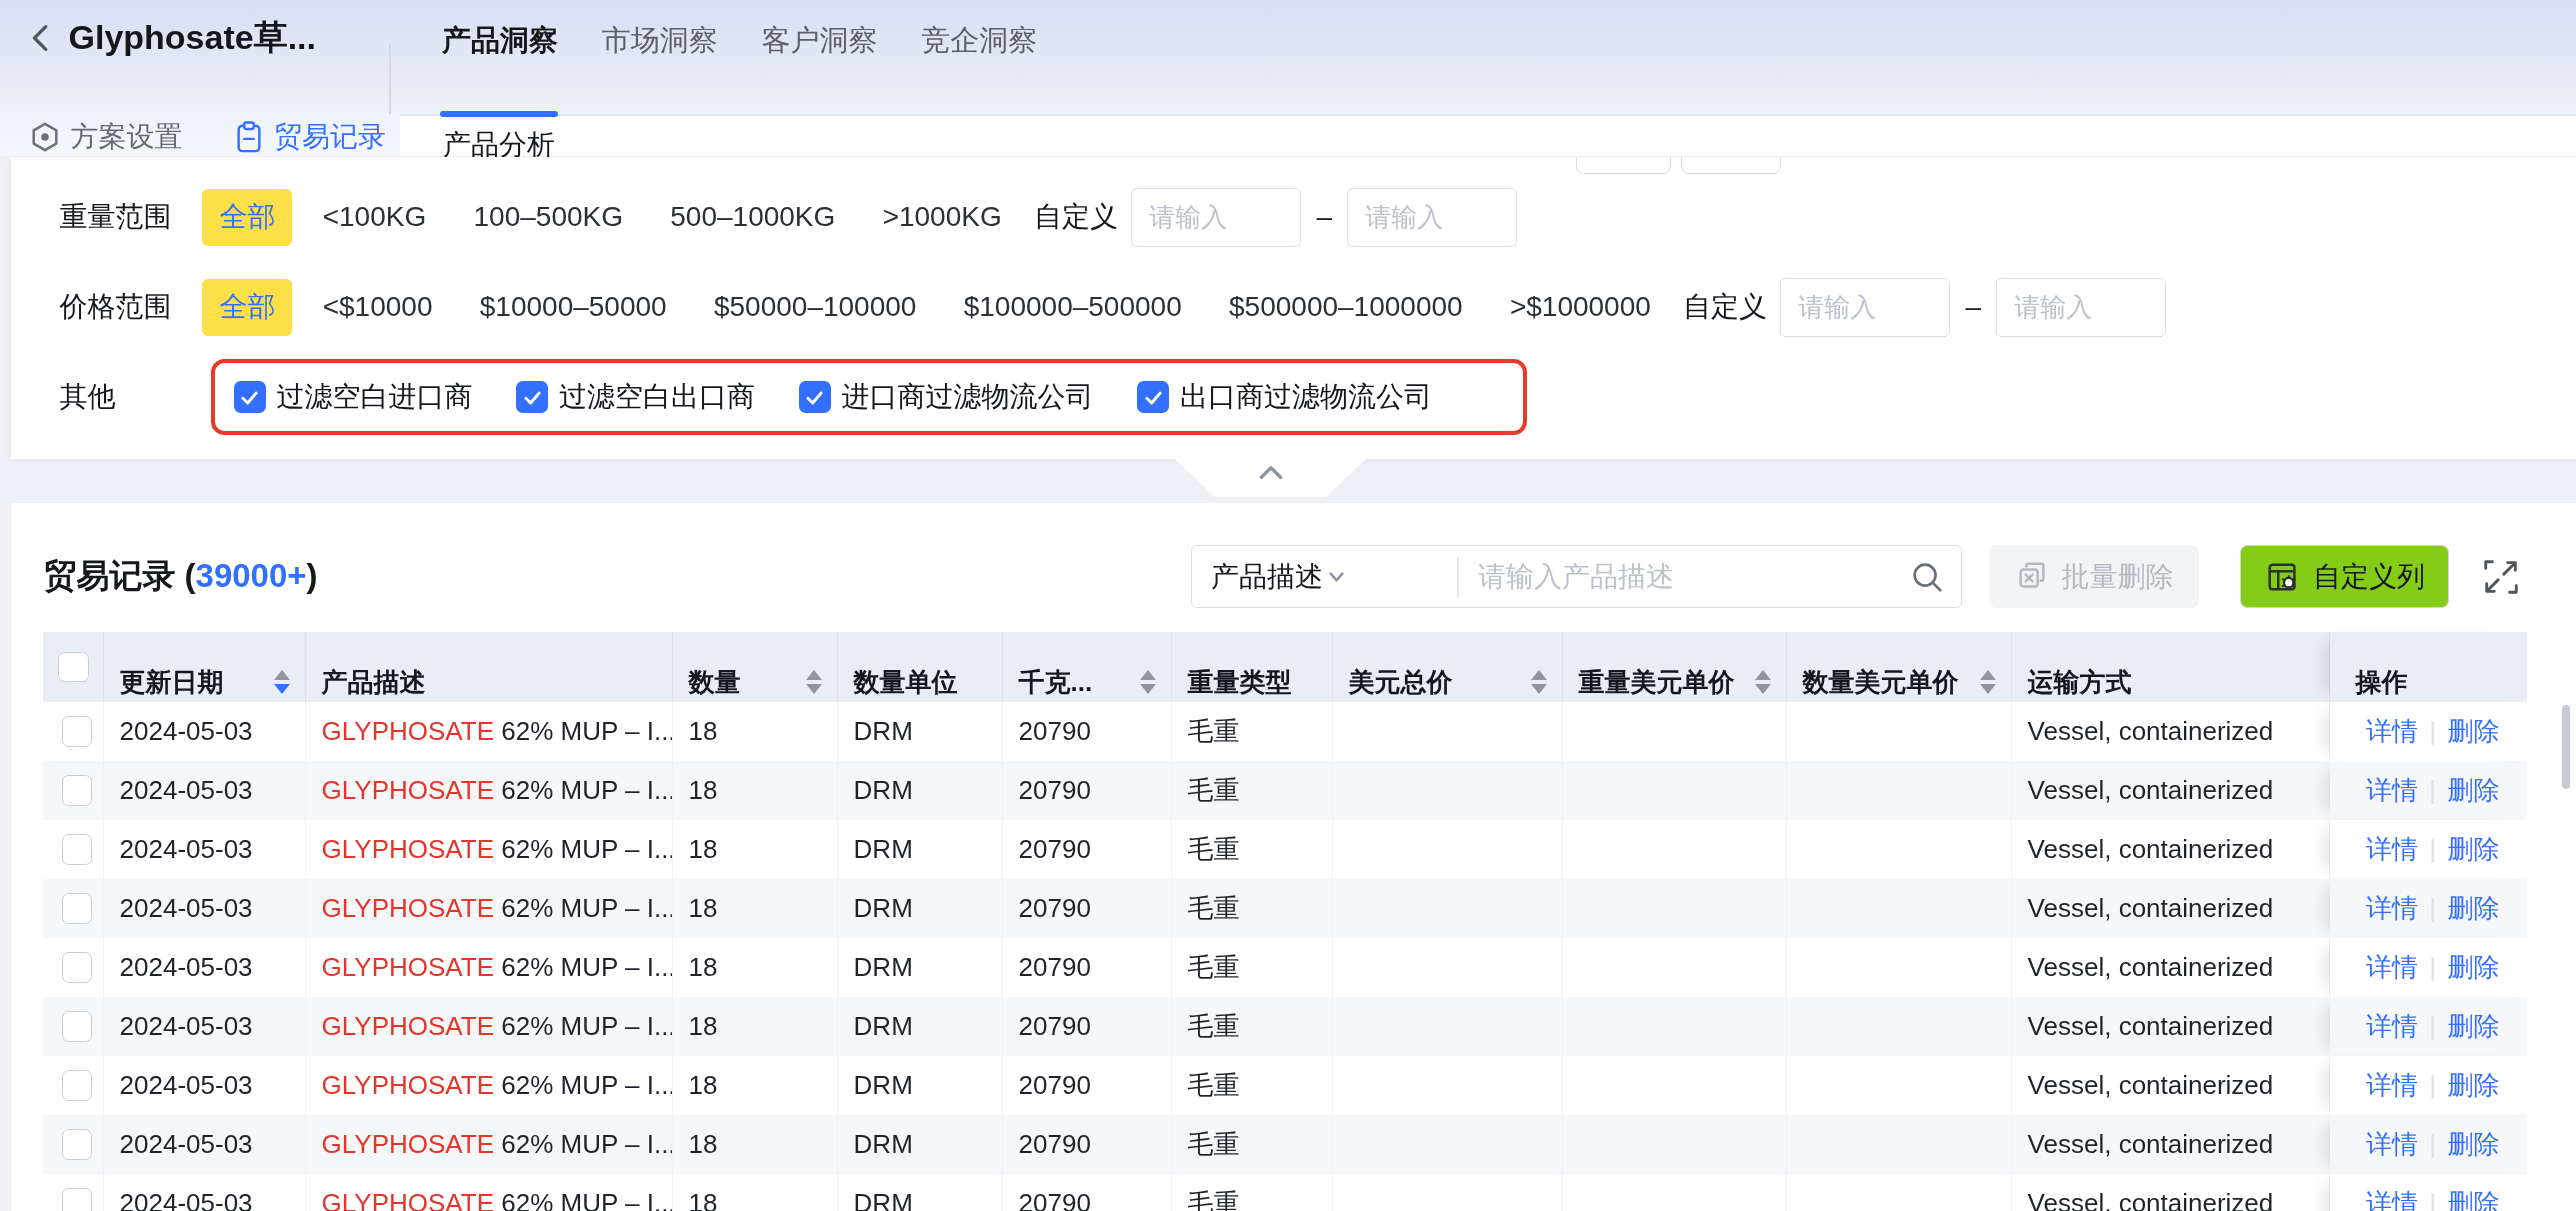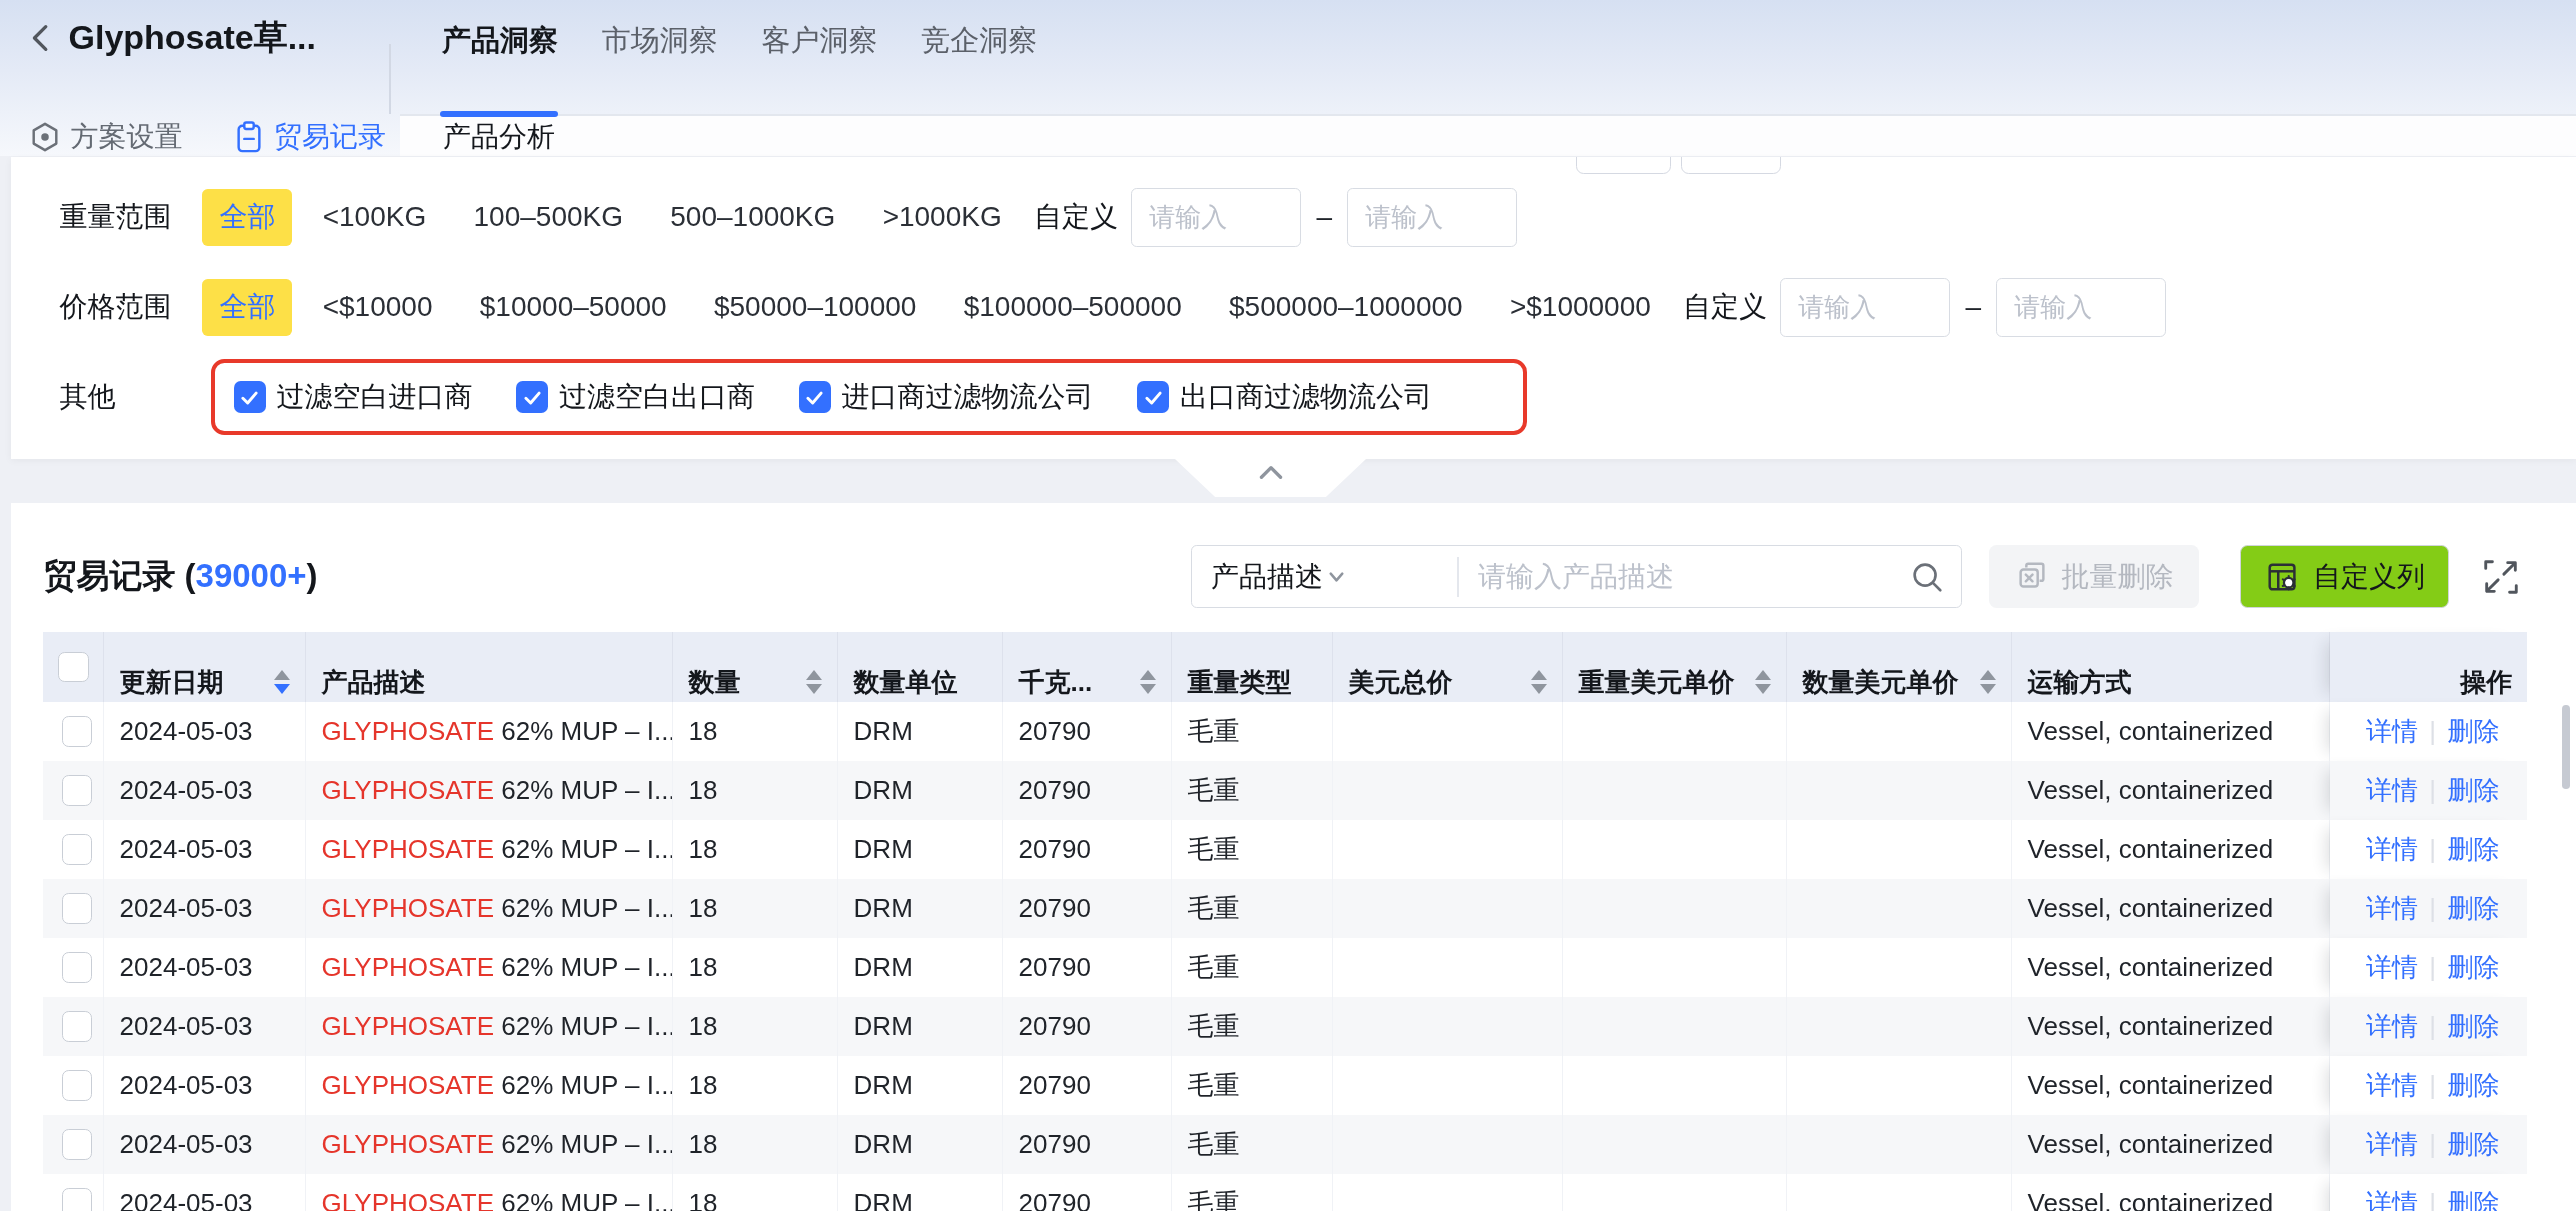--- a/index.html
+++ b/index.html
@@ -13,21 +13,21 @@
   .white-band { position:absolute; left:400px; top:115px; right:0; height:41px; background:#fdfdfe; }
   .back-title { position:absolute; left:25px; top:15.2px; display:flex; align-items:center; gap:9.5px; }
   .back-title .ttl { font-size:34px; font-weight:bold; color:#14171c; }
   .vdiv { position:absolute; left:389px; top:44px; width:1.9px; height:70px; background:#d2d8e4; }
   .tabs-hairline { position:absolute; left:400px; top:114px; right:0; height:1.9px; background:#e3e7ee; }
   .tabs-row { position:absolute; left:440px; top:13.3px; height:103px; display:flex; gap:40px; }
   .tab { position:relative; height:103px; font-size:29px; color:#5b6069; padding:7.6px 1.9px 0 1.9px; cursor:pointer; }
   .tab.active { color:#14171c; font-weight:bold; }
   .tab.active::after { content:""; position:absolute; left:0; right:1.9px; bottom:-1px; height:6.7px;
     background:#3370ff; border-radius:3.8px; z-index:2; }
-  .subtab { position:absolute; left:443px; top:118px; font-size:28px; color:#14171c; }
+  .subtab { position:absolute; left:443px; top:126px; font-size:28px; color:#14171c; }
   .subnav { position:absolute; left:29px; top:118px; display:flex; gap:50px; }
   .subnav-item { position:relative; display:flex; align-items:center; gap:9.5px; font-size:28px;
     color:#646a73; padding-bottom:11.4px; cursor:pointer;justify-content:center; }
   .subnav-item.active { color:#3370ff; }
   .subnav-item.active::after { content:""; position:absolute; left:50%; transform:translateX(-50%);
     bottom:-3.8px; width:46px; height:6.7px; border-radius:3.8px; background:#3370ff; }
 
   
   .filter-panel { position:absolute; left:11.4px; top:157px; width:2565px; height:302px; background:#fff;
     overflow:hidden; box-shadow:0 1.9px 7.6px rgba(31,35,41,.05); }
@@ -75,21 +75,21 @@
   .btn-custom { margin-left:41px; padding:4px 23px; background:#84cc16; border:1.9px solid #d0d4db; color:#14171c; }
   .expand-btn { margin-left:30.5px; width:44px; height:44px; display:flex; align-items:center;
     justify-content:center; cursor:pointer; }
 
   
   .tbl { position:absolute; left:32px; top:129px; width:2483px; border-collapse:separate; border-spacing:0; table-layout:fixed; }
   .tbl th { height:70px; background:#e9edf6; font-size:26px; font-weight:bold; color:#14171c;
     text-align:left; padding:0; border-right:1.9px solid #dde1ec; }
   .tbl th:last-child { border-right:none; }
   .th-inner { display:flex; align-items:center; padding:0 15.2px;margin-top:30px; }
-  .th-inner.center { justify-content:flex-end;padding-left:25px; }
+  .th-inner.center { justify-content:flex-start;padding-left:25px; }
   .sorters { display:inline-flex; flex-direction:column; gap:4.8px; margin-left:auto; padding-left:11.4px; }
   .tri { width:0; height:0; border-left:8.6px solid transparent; border-right:8.6px solid transparent; }
   .tri-up { border-bottom:10.5px solid #8f959e; }
   .tri-down { border-top:10.5px solid #8f959e; }
   .tri-down.active { border-top-color:#3370ff; }
   .tbl td { height:59px; font-size:26px; color:#1f2329; padding:0 7.6px 0 15.2px;
     border-right:1.9px solid #f0f2f6; white-space:nowrap; overflow:hidden; }
   .tbl td:last-child { border-right:none; }
   .tbl tbody tr:nth-child(even) td { background:#f6f7f9; }
   .tbl tbody tr:nth-child(odd) td { background:#fff; }

